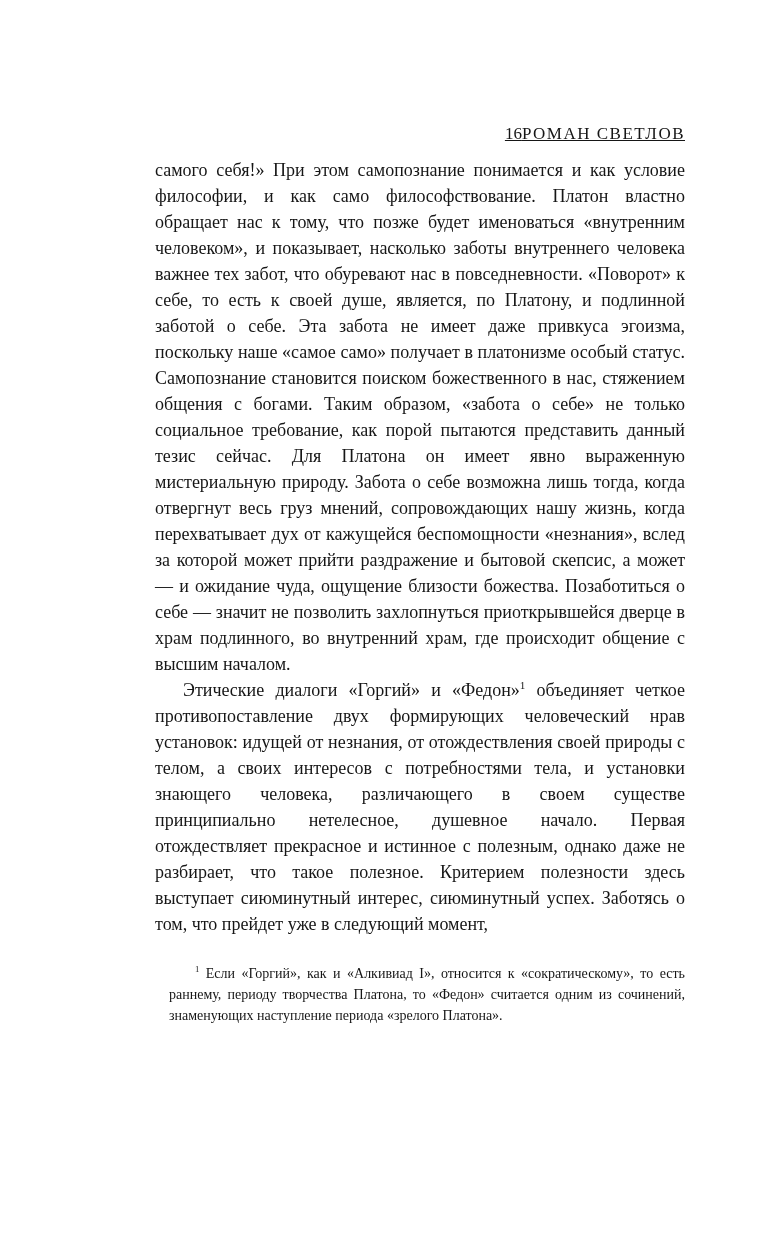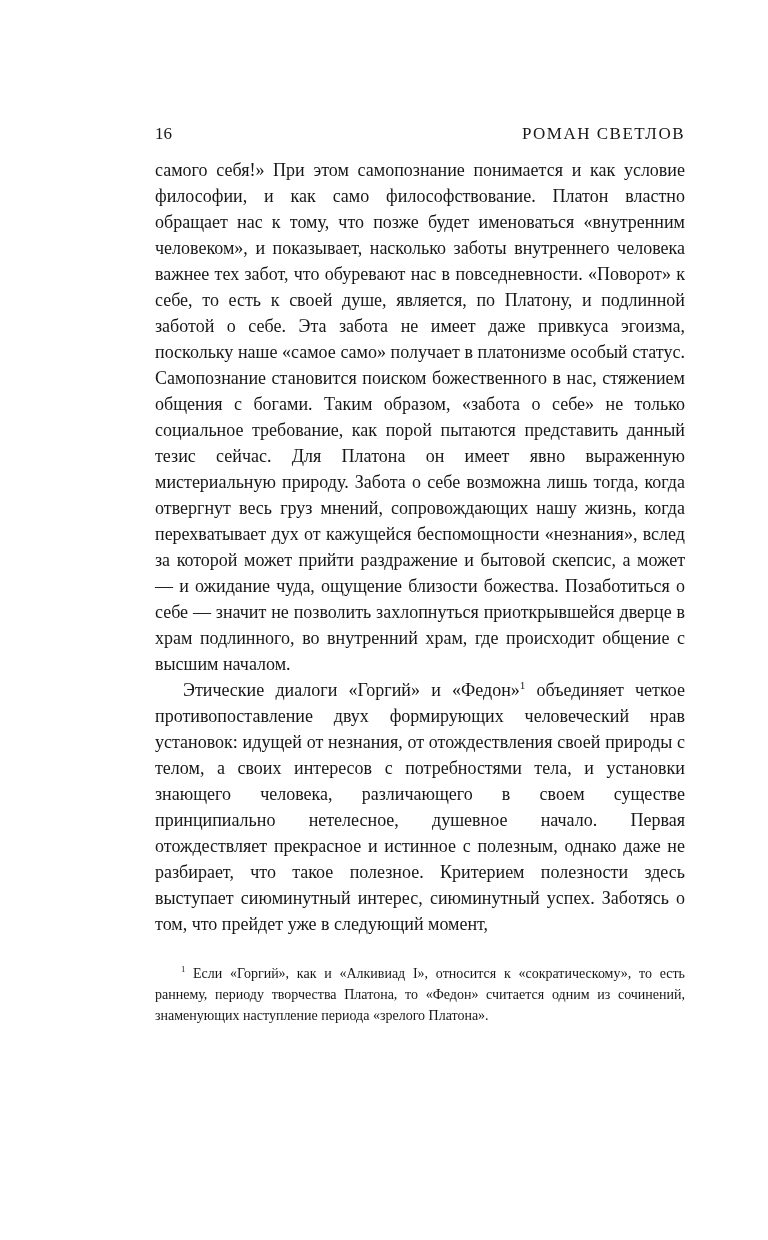--- a/index.html
+++ b/index.html
@@ -16,24 +16,25 @@
   }
   .page {
     box-sizing: border-box;
     width: 768px;
     height: 1240px;
     padding: 90px 83px 0 155px; 
     background: #ffffff;
   }
   .running-head {
     display: flex;
-    justify-content: space-between;
+    justify-content: flex-end;
     align-items: baseline;
     font-size: 17px;
     line-height: 18px;
+    text-decoration: underline;
   }
   .running-head .title {
     letter-spacing: 1.5px;
     margin-top: 35px;
   }
   .body-text {
     margin-top: 14px;
     font-size: 18px;
     line-height: 26px;
     text-align: justify;
@@ -50,20 +51,21 @@
     font-size: 0.62em;
     line-height: 0;
     vertical-align: super;
   }
   .footnote {
     margin-top: 26px;
     font-size: 14px;
     line-height: 21px;
     text-align: justify;
     hyphens: auto;
+    margin-left: 14px;
     -webkit-hyphens: auto;
   }
   .footnote p {
     margin: 0;
     text-indent: 26px;
   }
 </style>
 </head>
 <body>
 

